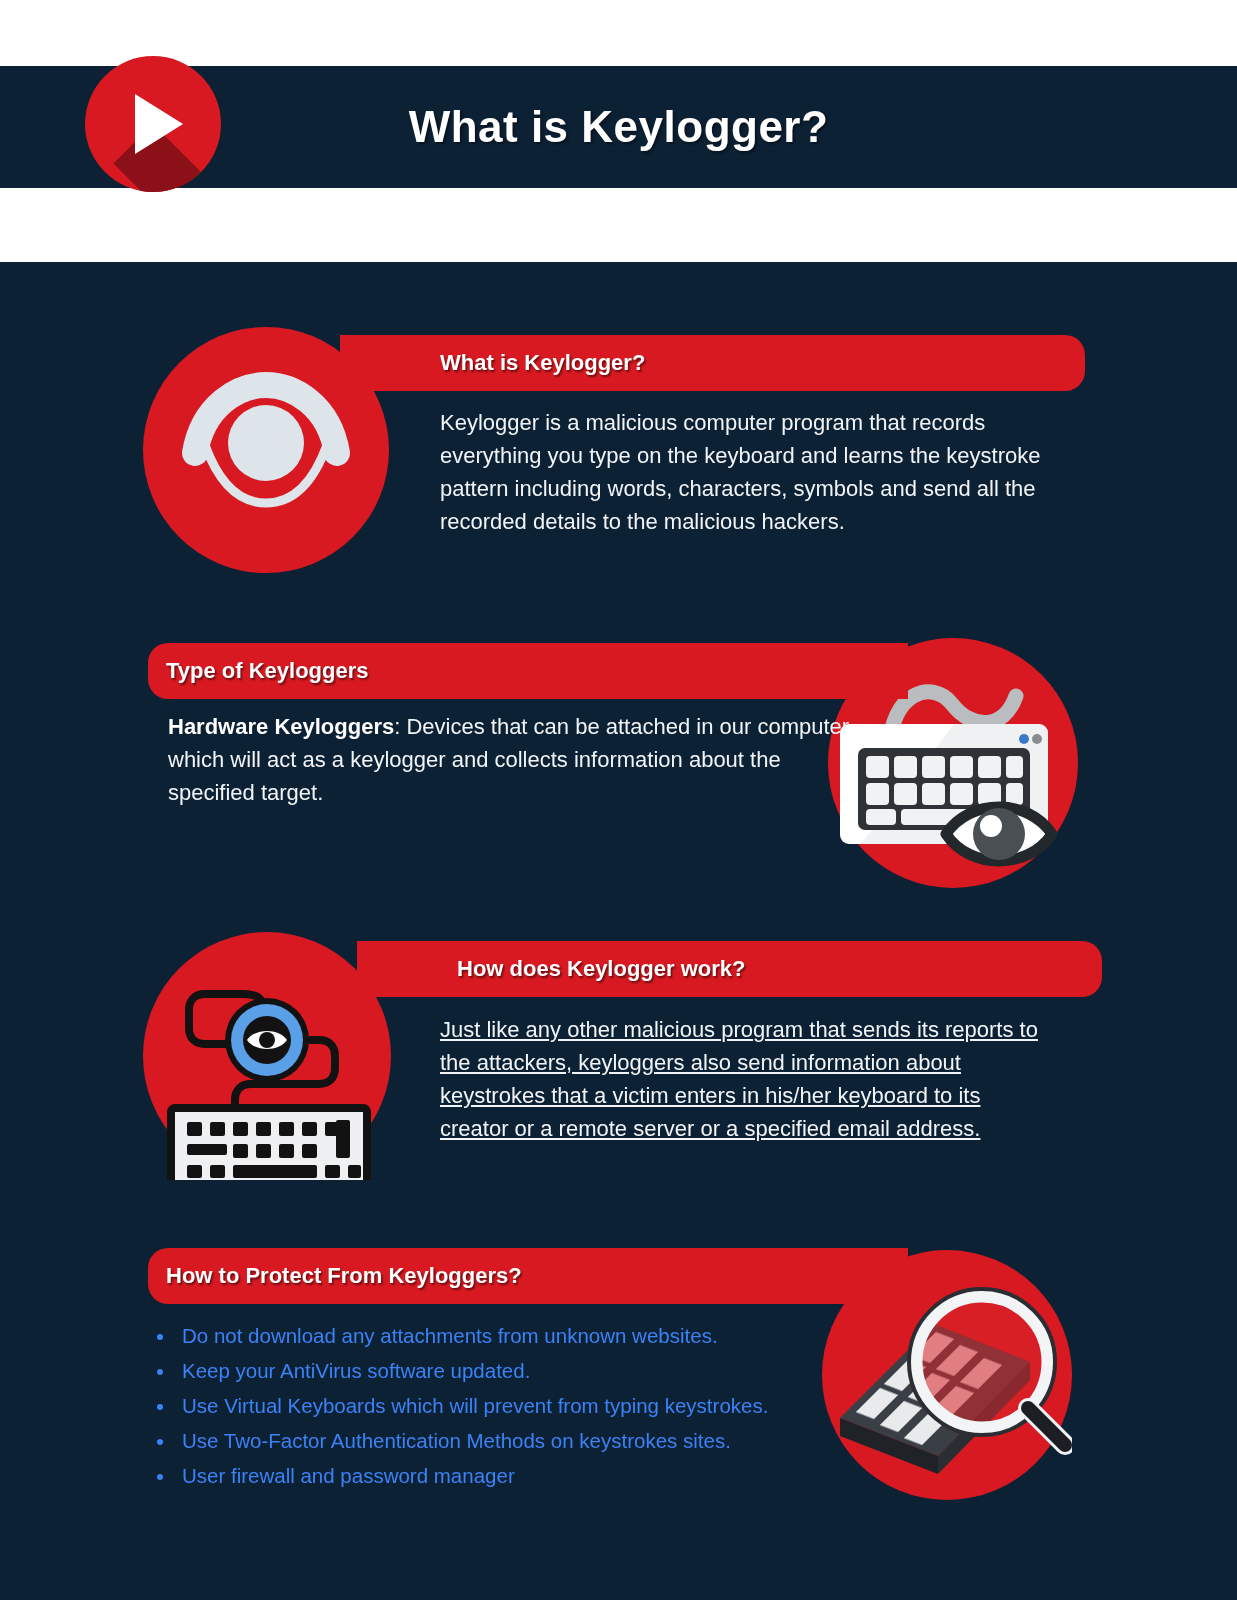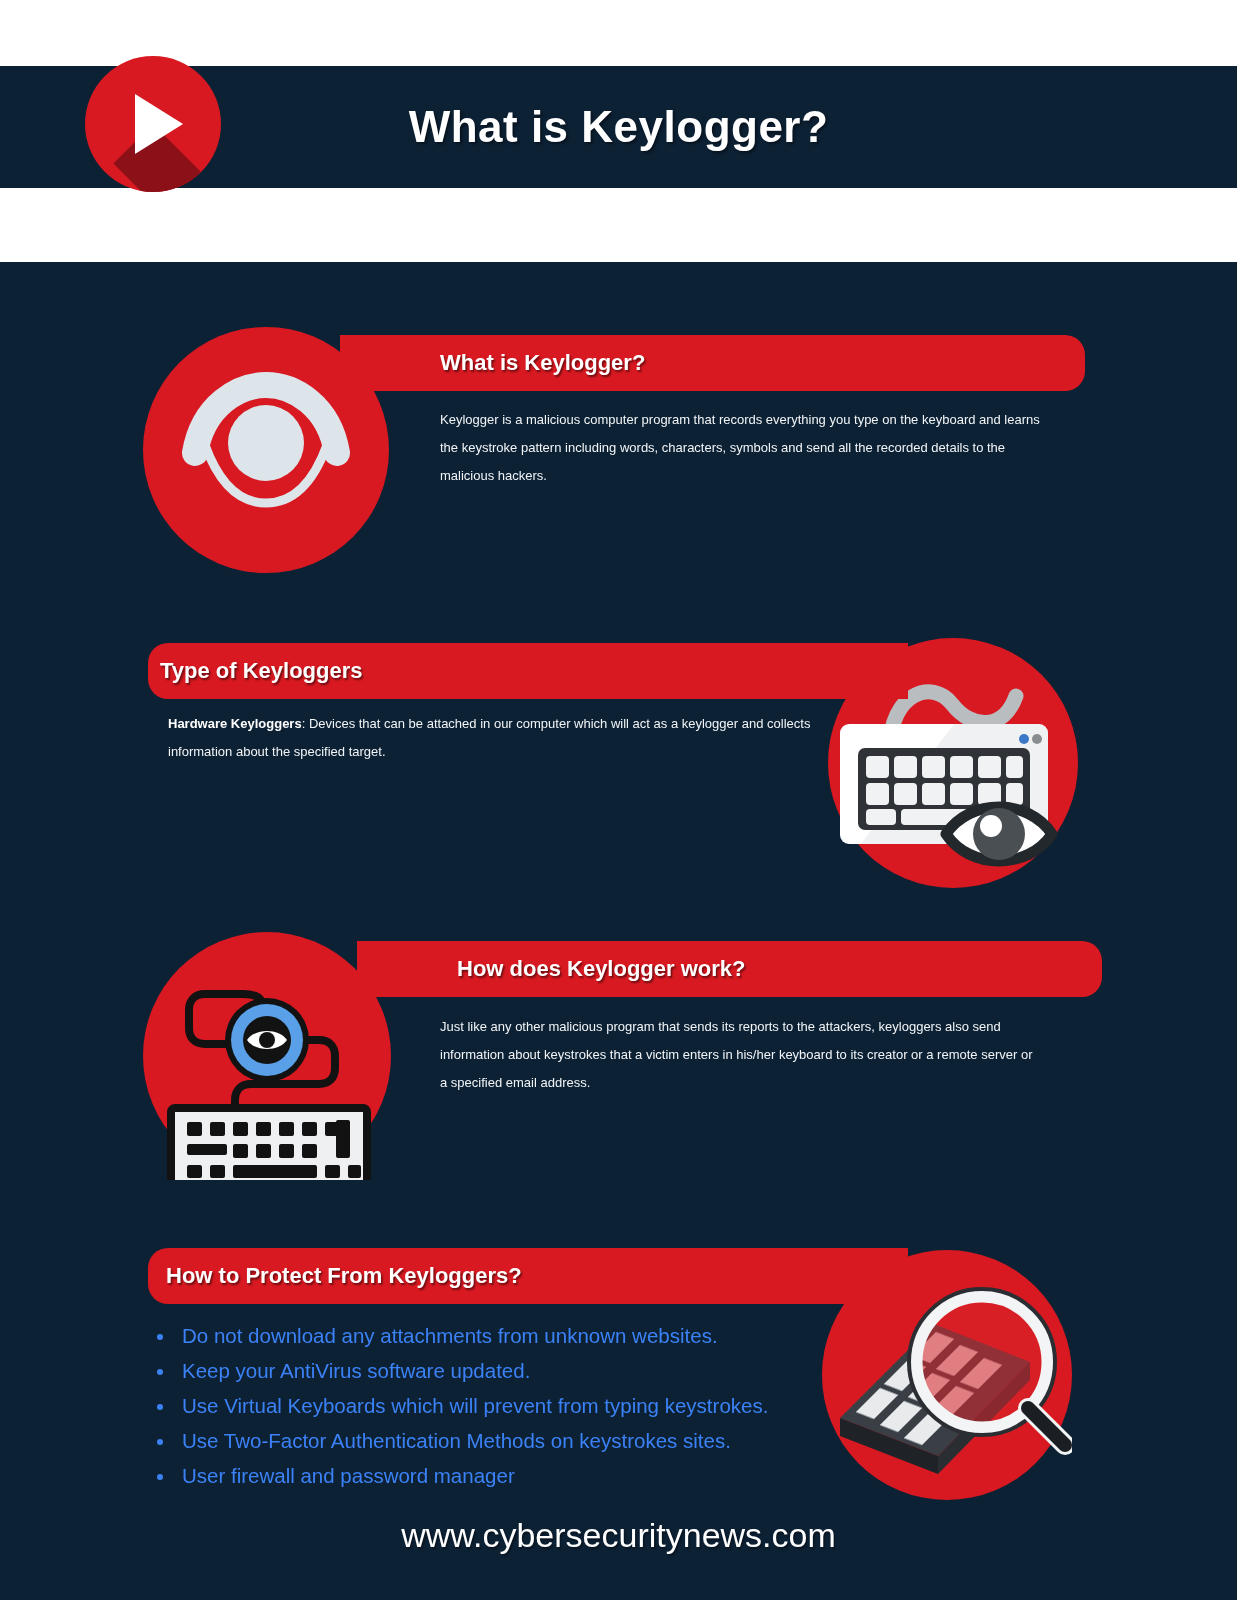--- a/index.html
+++ b/index.html
@@ -38,41 +38,41 @@
   }
 
   
   .circle{position:absolute;border-radius:50%;background:#d81921;}
   .bar{position:absolute;background:#d81921;height:56px;display:flex;align-items:center;}
   .bar-title{
     color:#ffffff;font-size:22px;font-weight:bold;
     text-shadow:1.5px 1.5px 2px rgba(0,0,0,.5);
   }
   .body-text{
-    position:absolute;color:#f2f5f7;font-size:13px;line-height:28px;
+    position:absolute;color:#f2f5f7;font-size:22px;line-height:33px;
   }
   .body-text b{font-weight:bold;color:#ffffff;}
 
   
   .s1-circle{left:143px;top:327px;width:246px;height:246px;}
   .s1-bar{left:340px;top:335px;width:745px;border-radius:0 20px 20px 0;padding-left:0;}
   .s1-bar .bar-title{margin-left:100px;}
   .s1-text{left:440px;top:406px;width:615px;}
 
   
   .s2-circle{left:828px;top:638px;width:250px;height:250px;}
   .s2-bar{left:148px;top:643px;width:760px;border-radius:20px 0 0 20px;}
-  .s2-bar .bar-title{margin-left:12px;}
+  .s2-bar .bar-title{margin-left:18px;}
   .s2-text{left:140px;top:710px;width:700px;margin-left:28px;}
 
   
   .s3-circle{left:143px;top:932px;width:248px;height:248px;}
   .s3-bar{left:357px;top:941px;width:745px;border-radius:0 20px 20px 0;}
   .s3-bar .bar-title{margin-left:100px;}
-  .s3-text{left:440px;top:1013px;width:600px;}
+  .s3-text{left:440px;top:1013px;width:600px;text-decoration:underline;}
 
   
   .s4-circle{left:822px;top:1250px;width:250px;height:250px;}
   .s4-bar{left:148px;top:1248px;width:760px;border-radius:20px 0 0 20px;}
   .s4-bar .bar-title{margin-left:18px;}
   .s4-list{
     position:absolute;left:140px;top:1318px;width:720px;margin:0;
     padding-left:36px;color:#3b82f6;font-size:20.5px;line-height:35px;
   }
   .s4-list li{padding-left:6px;}
@@ -229,15 +229,14 @@
     <span class="bar-title">How to Protect From Keyloggers?</span>
   </div>
   <ul class="s4-list">
     <li>Do not download any attachments from unknown websites.</li>
     <li>Keep your AntiVirus software updated.</li>
     <li>Use Virtual Keyboards which will prevent from typing keystrokes.</li>
     <li>Use Two-Factor Authentication Methods on keystrokes sites.</li>
     <li>User firewall and password manager</li>
   </ul>
 
-  <div class="footer-url">www.cybersecuritynews.com</div>
 
 </div>
 
 </body></html>

